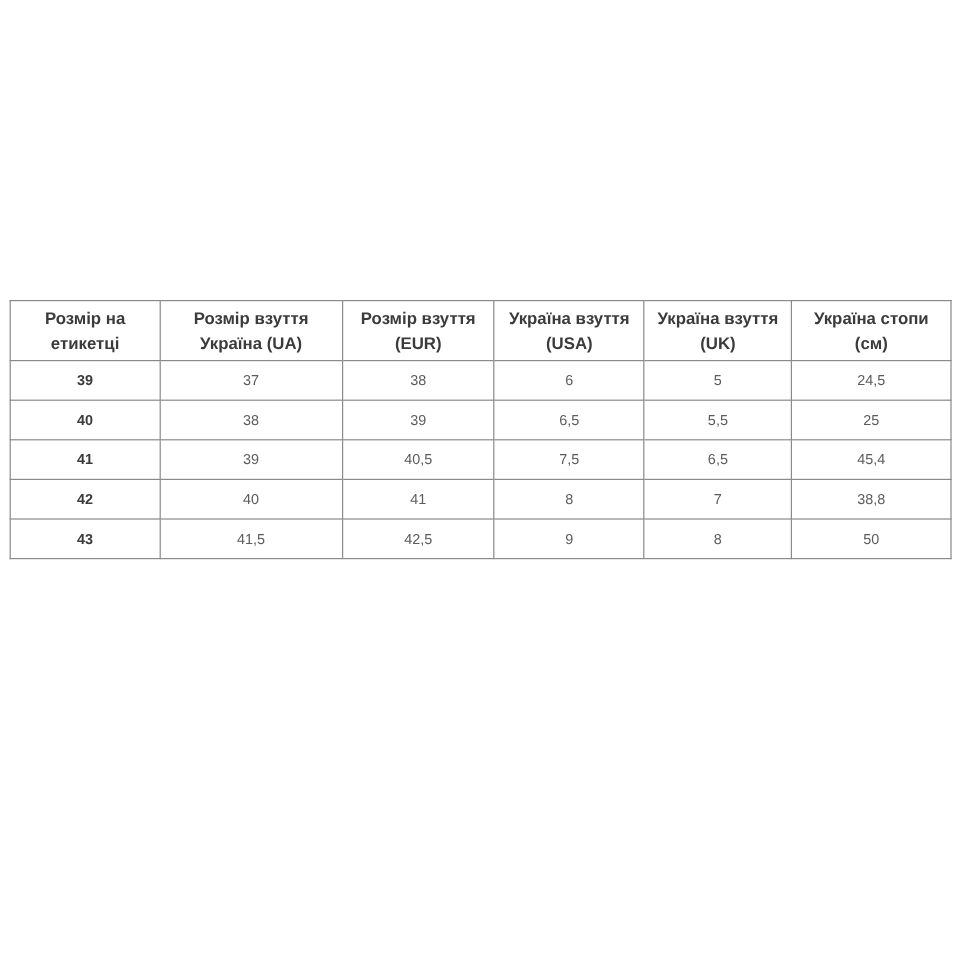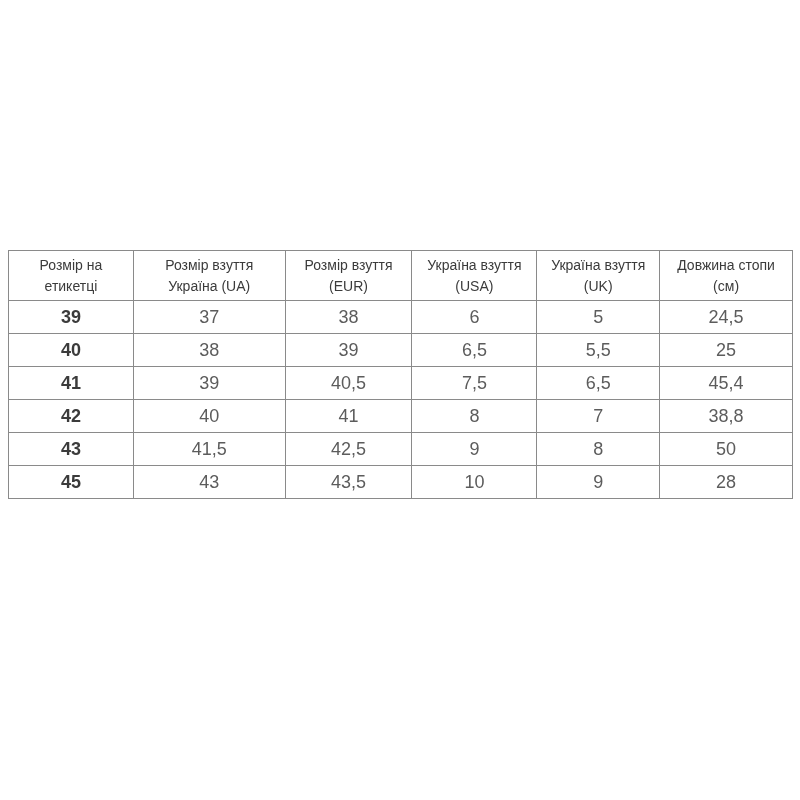--- a/index.html
+++ b/index.html
@@ -32,27 +32,27 @@
   table.size-table td {
     border: 1.5px solid var(--border, #8a8a8a);
     text-align: center;
     vertical-align: middle;
     padding: 2px 6px;
     box-sizing: border-box;
   }
   table.size-table th {
     height: 50px;
     font-size: 14px;
-    font-weight: 400;
+    font-weight: 700;
     color: var(--header-text, #3b3b3b);
     line-height: 1.45;
   }
   table.size-table td {
     height: 33px;
-    font-size: 18px;
+    font-size: 12px;
     font-weight: 400;
     color: var(--cell-text, #5c5c5c);
   }
   table.size-table td.label-col {
     font-weight: 700;
     color: var(--header-text, #3b3b3b);
   }
 </style>
 </head>
 <body>
@@ -68,21 +68,21 @@
           <col style="width: 15.67%;">
           <col style="width: 16.94%;">
         </colgroup>
       <thead>
         <tr id="header-row">
             <th>Розмір на етикетці</th>
             <th>Розмір взуття Україна (UA)</th>
             <th>Розмір взуття (EUR)</th>
             <th>Україна взуття (USA)</th>
             <th>Україна взуття (UK)</th>
-            <th>Довжина стопи (см)</th>
+            <th>Україна стопи (см)</th>
           </tr>
       </thead>
       <tbody id="body-rows">
           <tr>
             <td class="label-col">39</td>
             <td>37</td>
             <td>38</td>
             <td>6</td>
             <td>5</td>
             <td>24,5</td>
@@ -112,24 +112,16 @@
             <td>38,8</td>
           </tr>
           <tr>
             <td class="label-col">43</td>
             <td>41,5</td>
             <td>42,5</td>
             <td>9</td>
             <td>8</td>
             <td>50</td>
           </tr>
-          <tr>
-            <td class="label-col">45</td>
-            <td>43</td>
-            <td>43,5</td>
-            <td>10</td>
-            <td>9</td>
-            <td>28</td>
-          </tr>
         </tbody>
     </table>
   </div>
 </div>
 
 </body></html>

